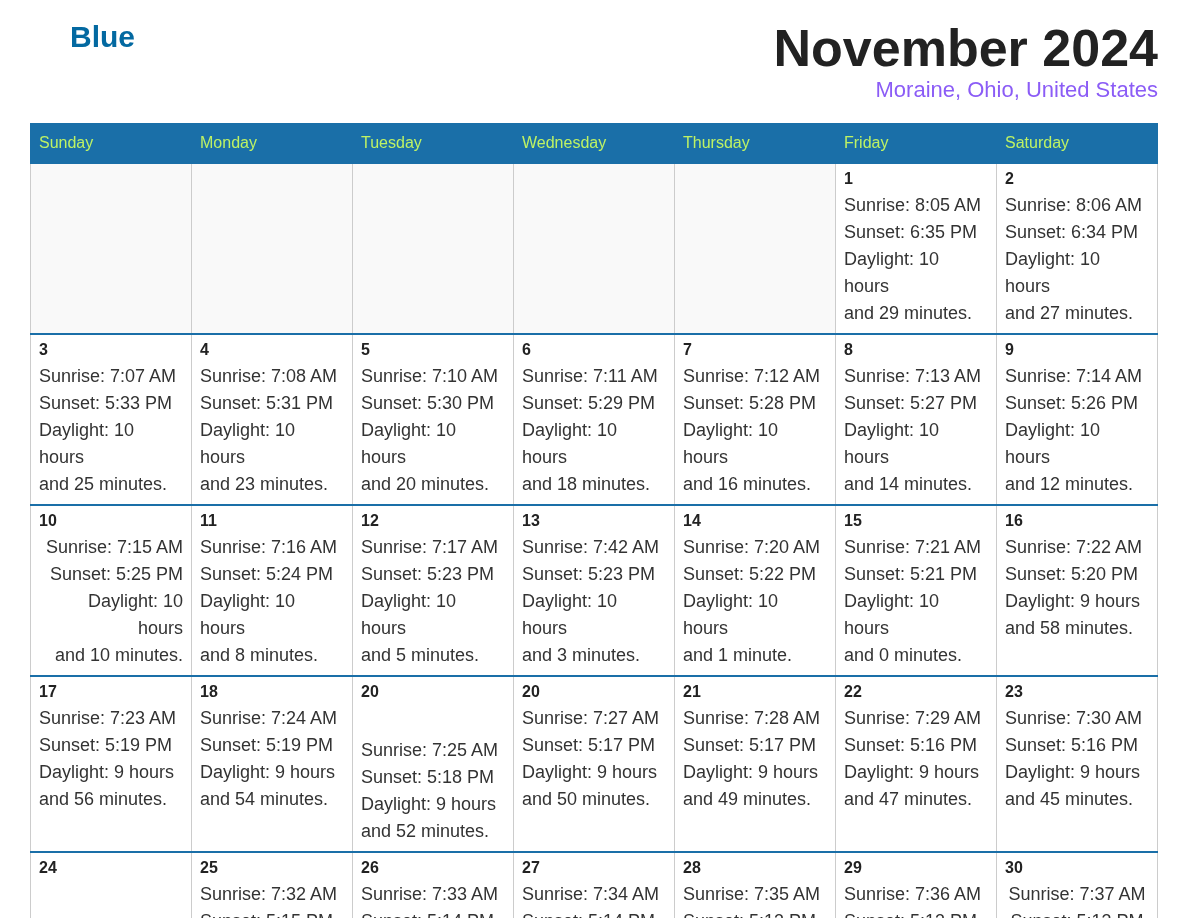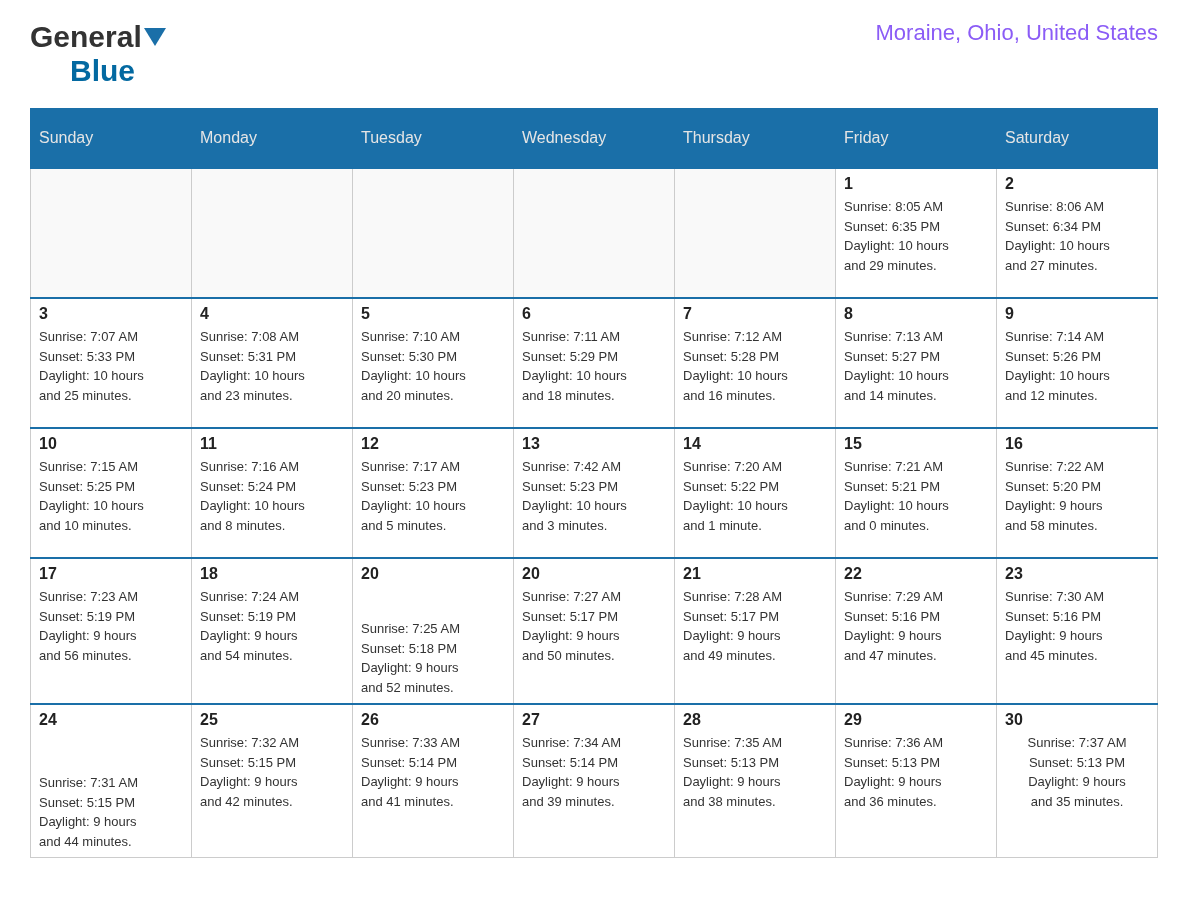--- a/index.html
+++ b/index.html
@@ -34,22 +34,22 @@
       font-size: 22px;
       color: #8b5cf6;
     }
     table {
       width: 100%;
       border-collapse: collapse;
       table-layout: fixed;
     }
     thead th {
       background-color: #1a6fa8;
-      color: #e5e5e5;
-      padding: 20px 8px;
+      color: #bef264;
+      padding: 10px 8px;
       font-size: 16px;
       font-weight: normal;
       text-align: left;
       border: 1px solid #1a6fa8;
     }
     tbody td {
       vertical-align: top;
       padding: 6px 8px;
       border: 1px solid #ccc;
       font-size: 13px;
@@ -61,21 +61,21 @@
       border-top: 2px solid #1a6fa8;
     }
     .day-number {
       font-size: 16px;
       font-weight: bold;
       color: #222;
       display: block;
       margin-bottom: 4px;
     }
     .day-info {
-      font-size: 13px;
+      font-size: 18px;
       line-height: 1.5;
       color: #333;
     }
     .empty-cell {
       background: #f9f9f9;
     }
     .logo-general {
       font-size: 30px;
       font-weight: bold;
       color: #333;
@@ -88,31 +88,26 @@
       display: flex;
       align-items: center;
       margin-left: 4px;
     }
   </style>
 </head>
 <body>
 
 <div class="header">
   <div class="logo">
-    <div class="logo-row1">
-      <span class="logo-general">General</span>
-      <svg width="22" height="22" viewBox="0 0 22 22" style="margin-left:2px;margin-top:4px;">
-        <polygon points="0,0 22,0 11,18" fill="#1a6fa8"></polygon>
-      </svg>
-    </div>
     <div class="logo-row2">
       <span style="color:#0369a1;font-size:30px;font-weight:bold;margin-left:36px;">Blue</span>
     </div>
   </div>
   <div class="title-block">
+    <div class="month-title">November 2024</div>
     <div class="location">Moraine, Ohio, United States</div>
   </div>
 </div>
 
 <table>
   <thead>
     <tr>
       <th>Sunday</th>
       <th>Monday</th>
       <th>Tuesday</th>
@@ -191,21 +186,21 @@
           <span class="day-number">9</span>
           <div class="day-info" style="white-space: pre-line;">Sunrise: 7:14 AM
 Sunset: 5:26 PM
 Daylight: 10 hours
 and 12 minutes.</div>
         </td>
       </tr>
       <tr>
         <td>
           <span class="day-number">10</span>
-          <div class="day-info" style="white-space: pre-line;">Sunrise: 7:15 AM
+          <div class="day-info" style="white-space: pre-line; text-align: right;">Sunrise: 7:15 AM
 Sunset: 5:25 PM
 Daylight: 10 hours
 and 10 minutes.</div>
         </td>
         <td>
           <span class="day-number">11</span>
           <div class="day-info" style="white-space: pre-line;">Sunrise: 7:16 AM
 Sunset: 5:24 PM
 Daylight: 10 hours
 and 8 minutes.</div>

